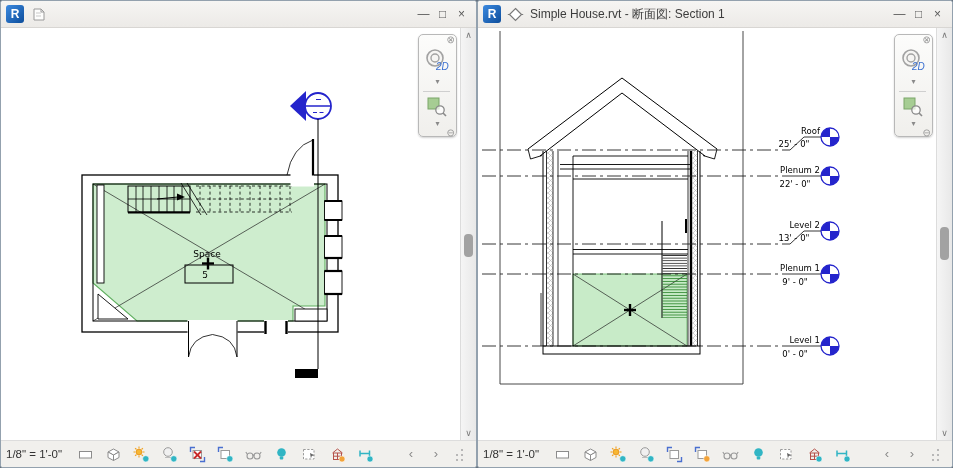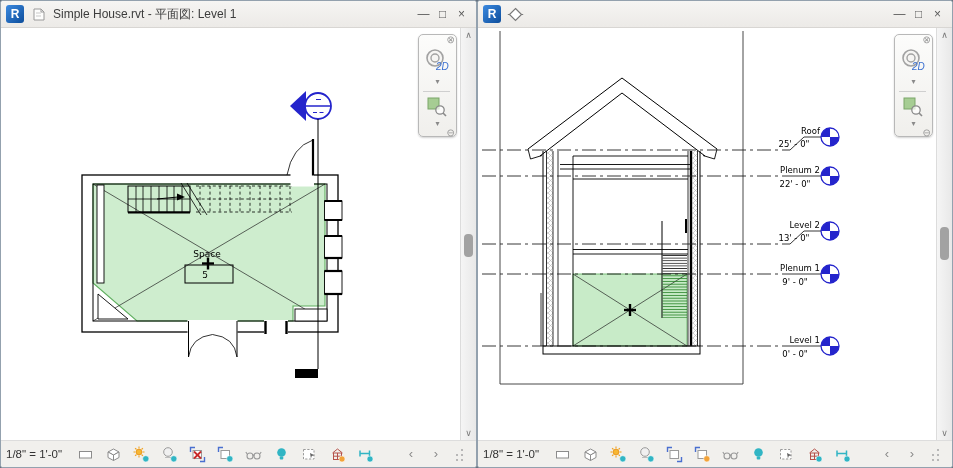--- a/index.html
+++ b/index.html
@@ -53,21 +53,20 @@
   <div class="win" id="win-left">
     <div class="tb">
       <span class="rlogo">R</span>
       <span class="vicon">
         <svg width="17" height="17" viewBox="0 0 17 17">
             <path d="M4,3 h7 l3,3 v8 h-10 z" fill="#fdfdfc" stroke="#9a9a9a"></path>
             <path d="M11,3 v3 h3" fill="none" stroke="#9a9a9a"></path>
             <path d="M6,7 h5 M6,10 h5" stroke="#c9c9c9"></path>
           </svg>
       </span>
-      <span class="title">Simple House.rvt - 平面図: Level 1</span>
       <span class="wc">
         <span>—</span>
         <span>□</span>
         <span>×</span>
       </span>
     </div>
     <div class="body">
       <div class="canvas">
         <svg class="draw" width="459" height="414" viewBox="0 0 459 414">
 
@@ -286,20 +285,21 @@
   <div class="win" id="win-right">
     <div class="tb">
       <span class="rlogo">R</span>
       <span class="vicon">
         <svg width="17" height="17" viewBox="0 0 17 17">
             <polygon points="8.5,2.5 14.5,8.5 8.5,14.5 2.5,8.5" fill="#fff" stroke="#7a7a7a" stroke-width="1.2"></polygon>
             <line x1="0.8" y1="8.5" x2="2.5" y2="8.5" stroke="#7a7a7a"></line>
             <line x1="14.5" y1="8.5" x2="16.2" y2="8.5" stroke="#7a7a7a"></line>
           </svg>
       </span>
+      <span class="title">Simple House.rvt - 断面図: Section 1</span>
       <span class="wc">
         <span>—</span>
         <span>□</span>
         <span>×</span>
       </span>
     </div>
     <div class="body">
       <div class="canvas">
         <svg class="draw" width="458" height="414" viewBox="0 0 458 414">
           <defs>

